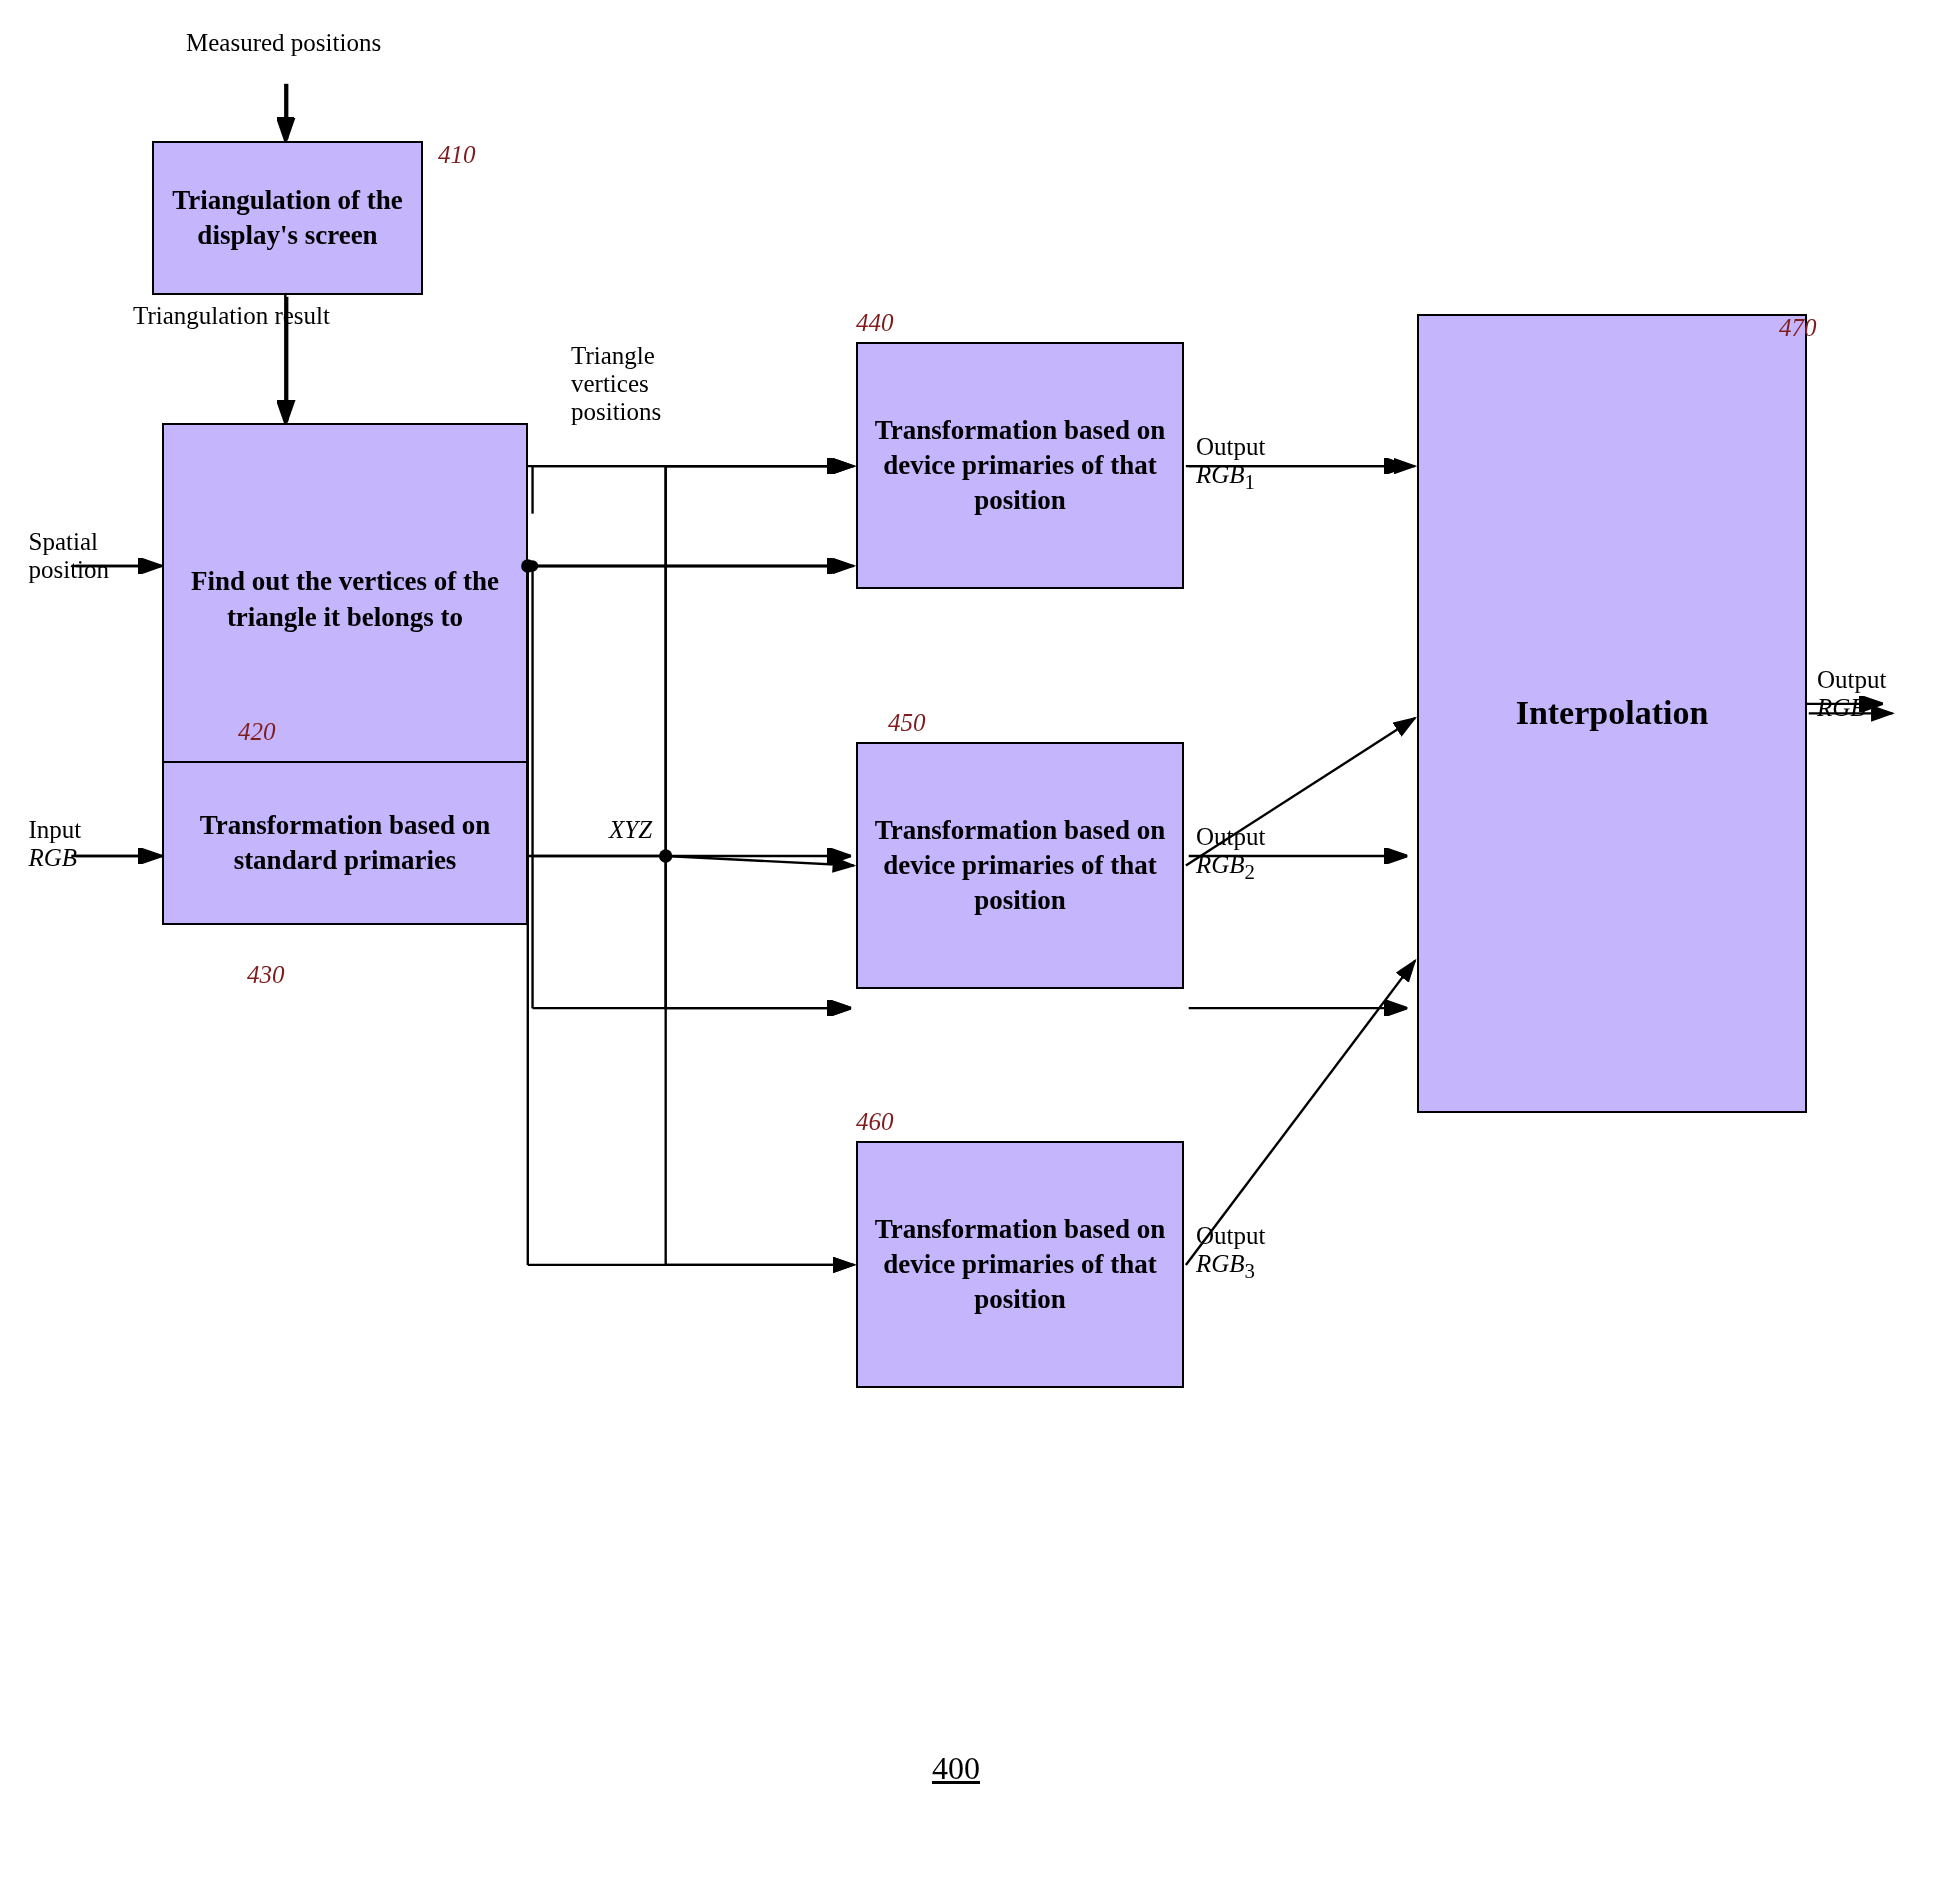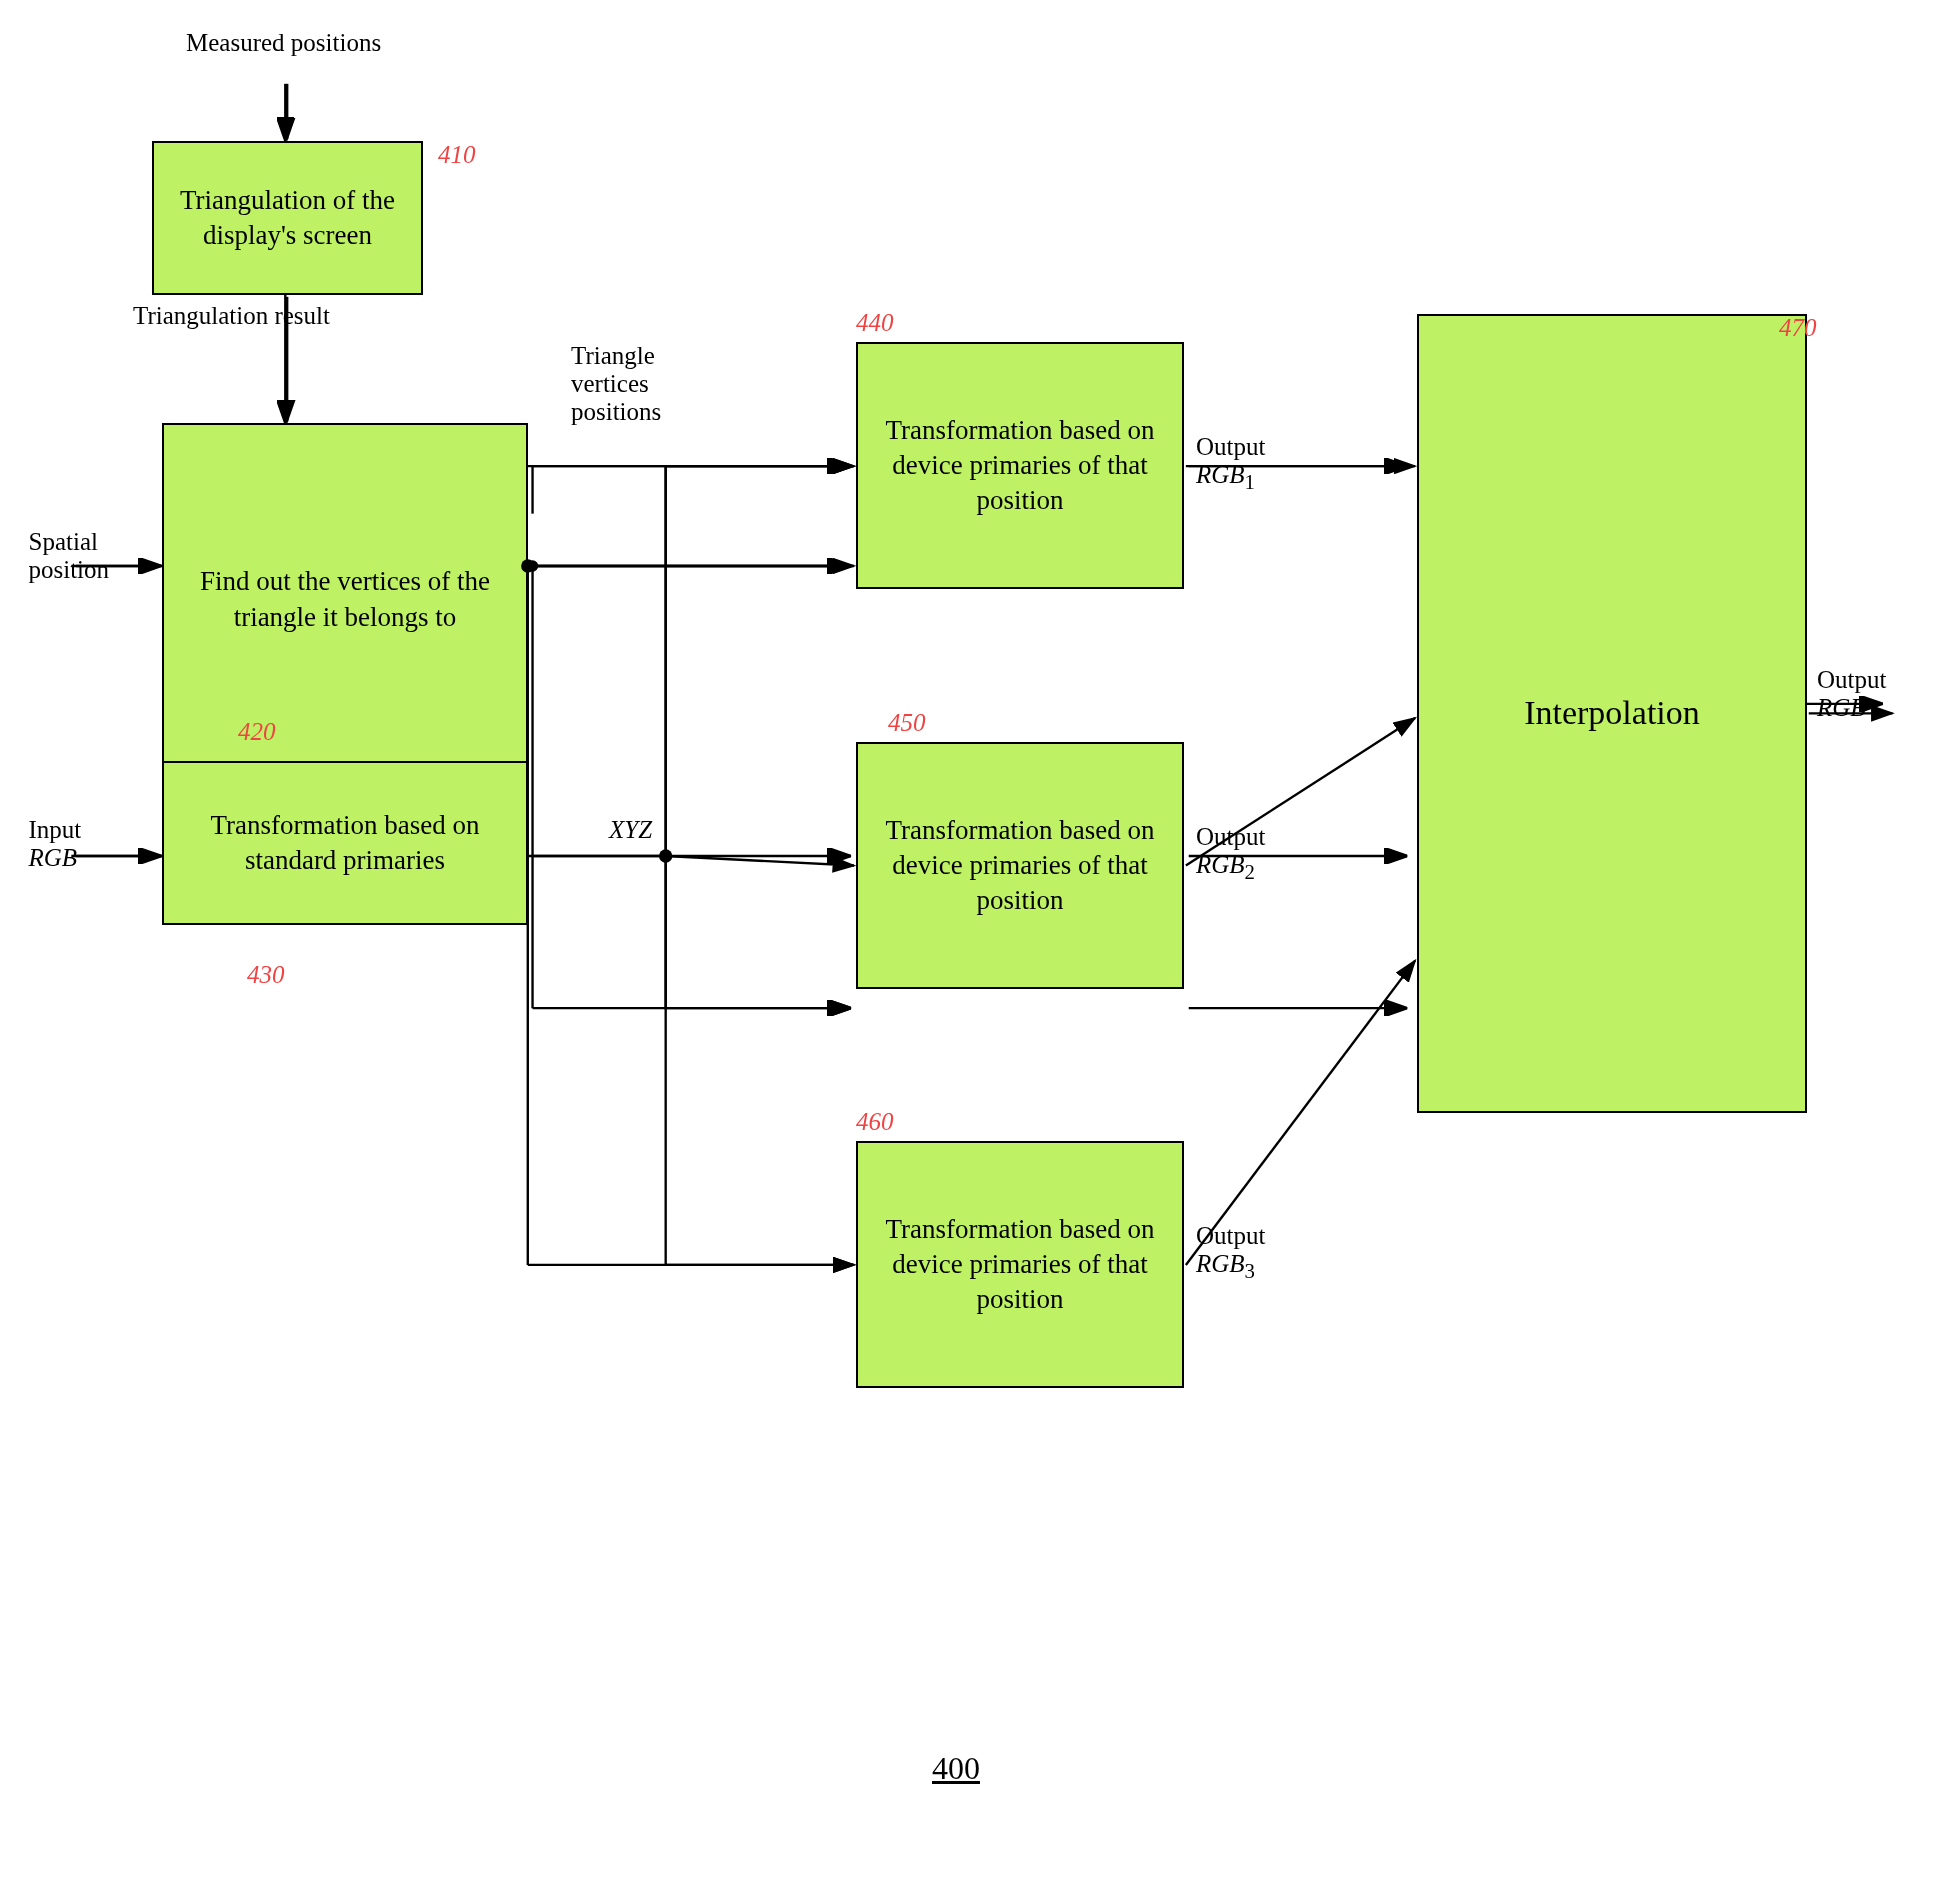--- a/index.html
+++ b/index.html
@@ -13,34 +13,35 @@
     }
     .diagram-container {
       position: absolute;
       top: 0; left: 0;
       width: 1959px;
       height: 1887px;
     }
     .box {
       position: absolute;
       border: 2.4px solid #000;
-      background: #bef264;
+      background: #c4b5fd;
       display: flex;
       align-items: center;
       justify-content: center;
       text-align: center;
       font-size: 27px;
       line-height: 1.3;
       padding: 9.5px;
+      font-weight: bold;
     }
     .box-label {
       position: absolute;
       font-size: 25px;
       font-style: italic;
-      color: #ef4444;
+      color: #7f1d1d;
     }
     .flow-label {
       position: absolute;
       font-size: 25px;
       color: #000;
     }
     svg.arrows {
       position: absolute;
       top: 0; left: 0;
       width: 1959px;

